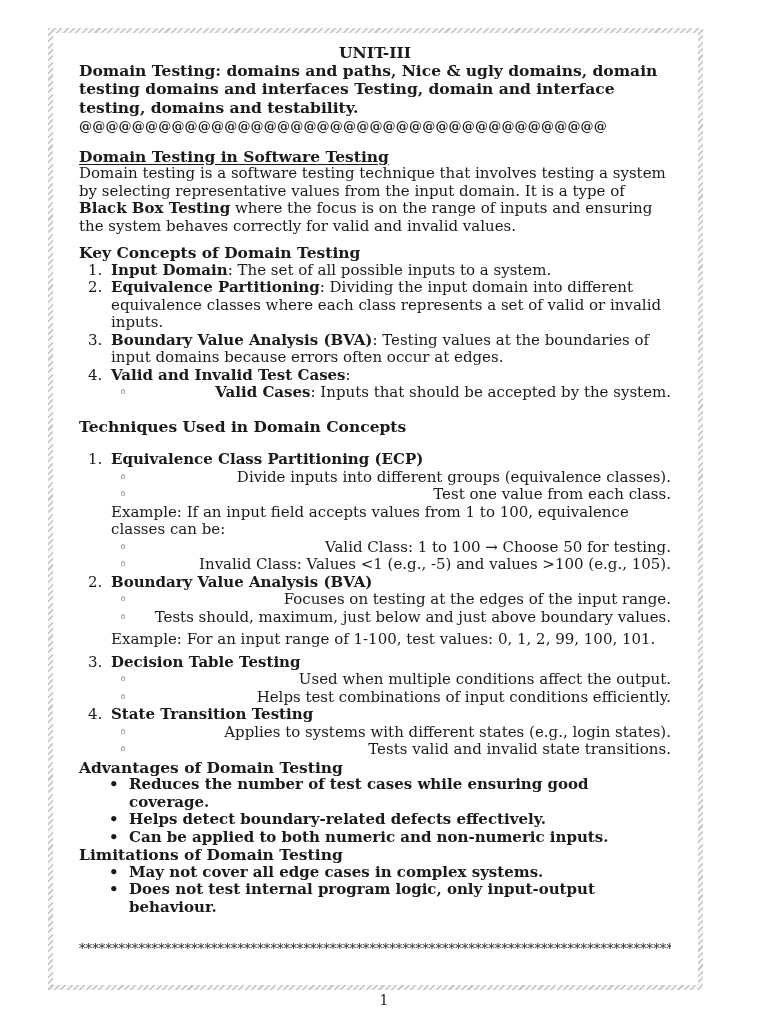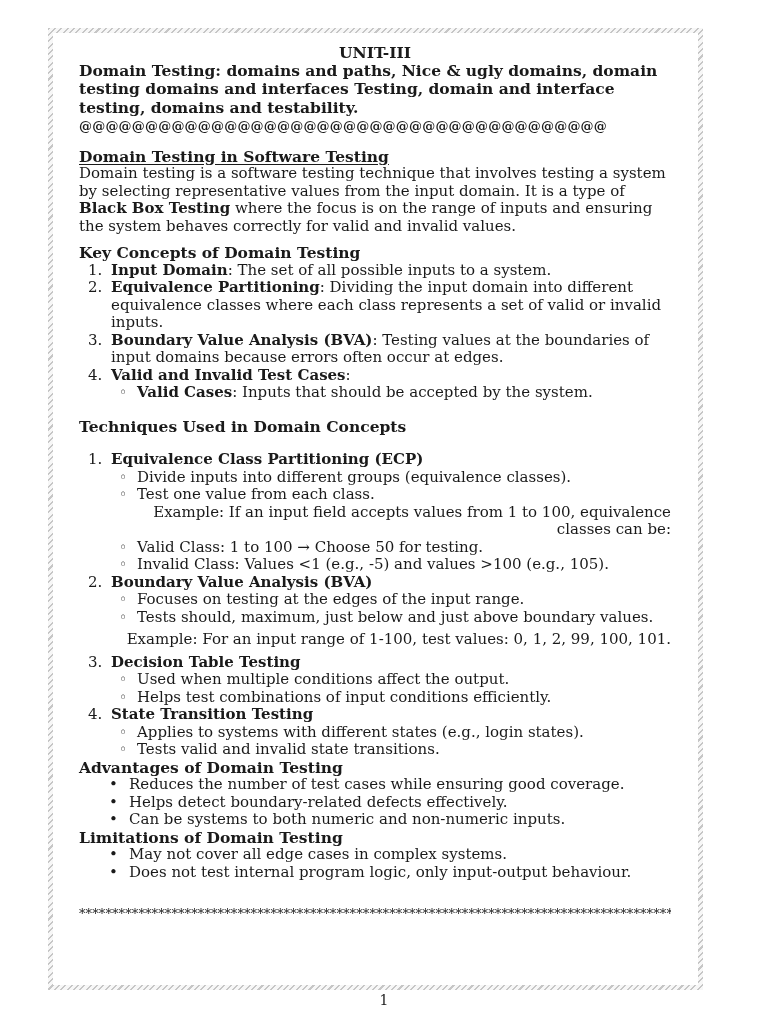--- a/index.html
+++ b/index.html
@@ -34,33 +34,33 @@
   .intro-para { margin:0 0 9px 0; }
   .section-h { font-weight:bold; font-size:15.5px; }
   .gap-after  { margin-bottom:16px; }
 
   ol.num { list-style:none; counter-reset:n; }
   ol.num > li { counter-increment:n; position:relative; padding-left:32px; }
   ol.num > li::before {
     content:counter(n) "."; position:absolute; left:9px; top:0;
   }
 
-  ul.circ { list-style:none; }
+  ul.circ { list-style:none;text-align:right; }
   ul.circ > li { position:relative; padding-left:58px; }
   ul.circ > li::before {
     content:"\25E6"; position:absolute; left:40px; top:0; font-size:14px;
   }
 
   ul.disc { list-style:none; }
-  ul.disc > li { position:relative; padding-left:50px; }
+  ul.disc > li { position:relative; padding-left:50px;font-weight:bold; }
   ul.disc > li::before {
     content:"\2022"; position:absolute; left:30px; top:0;
   }
 
-  .note { margin:0;text-align:right; }
+  .note { margin:0; }
   .note-spaced { margin:5px 0; }
 
   .stars-line {
     margin-top:24px; font-size:13px; letter-spacing:0.1px;
     white-space:nowrap; overflow:hidden;
   }
   .page-number {
     position:absolute; left:0; top:992px; width:768px;
     text-align:center; font-size:14px;
   }
@@ -130,21 +130,21 @@
           <li>Applies to systems with different states (e.g., login states).</li>
           <li>Tests valid and invalid state transitions.</li>
         </ul>
       </li>
     </ol>
 
     <div class="section-h">Advantages of Domain Testing</div>
     <ul class="disc">
       <li>Reduces the number of test cases while ensuring good coverage.</li>
       <li>Helps detect boundary-related defects effectively.</li>
-      <li>Can be systems to both numeric and non-numeric inputs.</li>
+      <li>Can be applied to both numeric and non-numeric inputs.</li>
     </ul>
 
     <div class="section-h">Limitations of Domain Testing</div>
     <ul class="disc">
       <li>May not cover all edge cases in complex systems.</li>
       <li>Does not test internal program logic, only input-output behaviour.</li>
     </ul>
 
     <div class="stars-line">********************************************************************************************</div>
 

